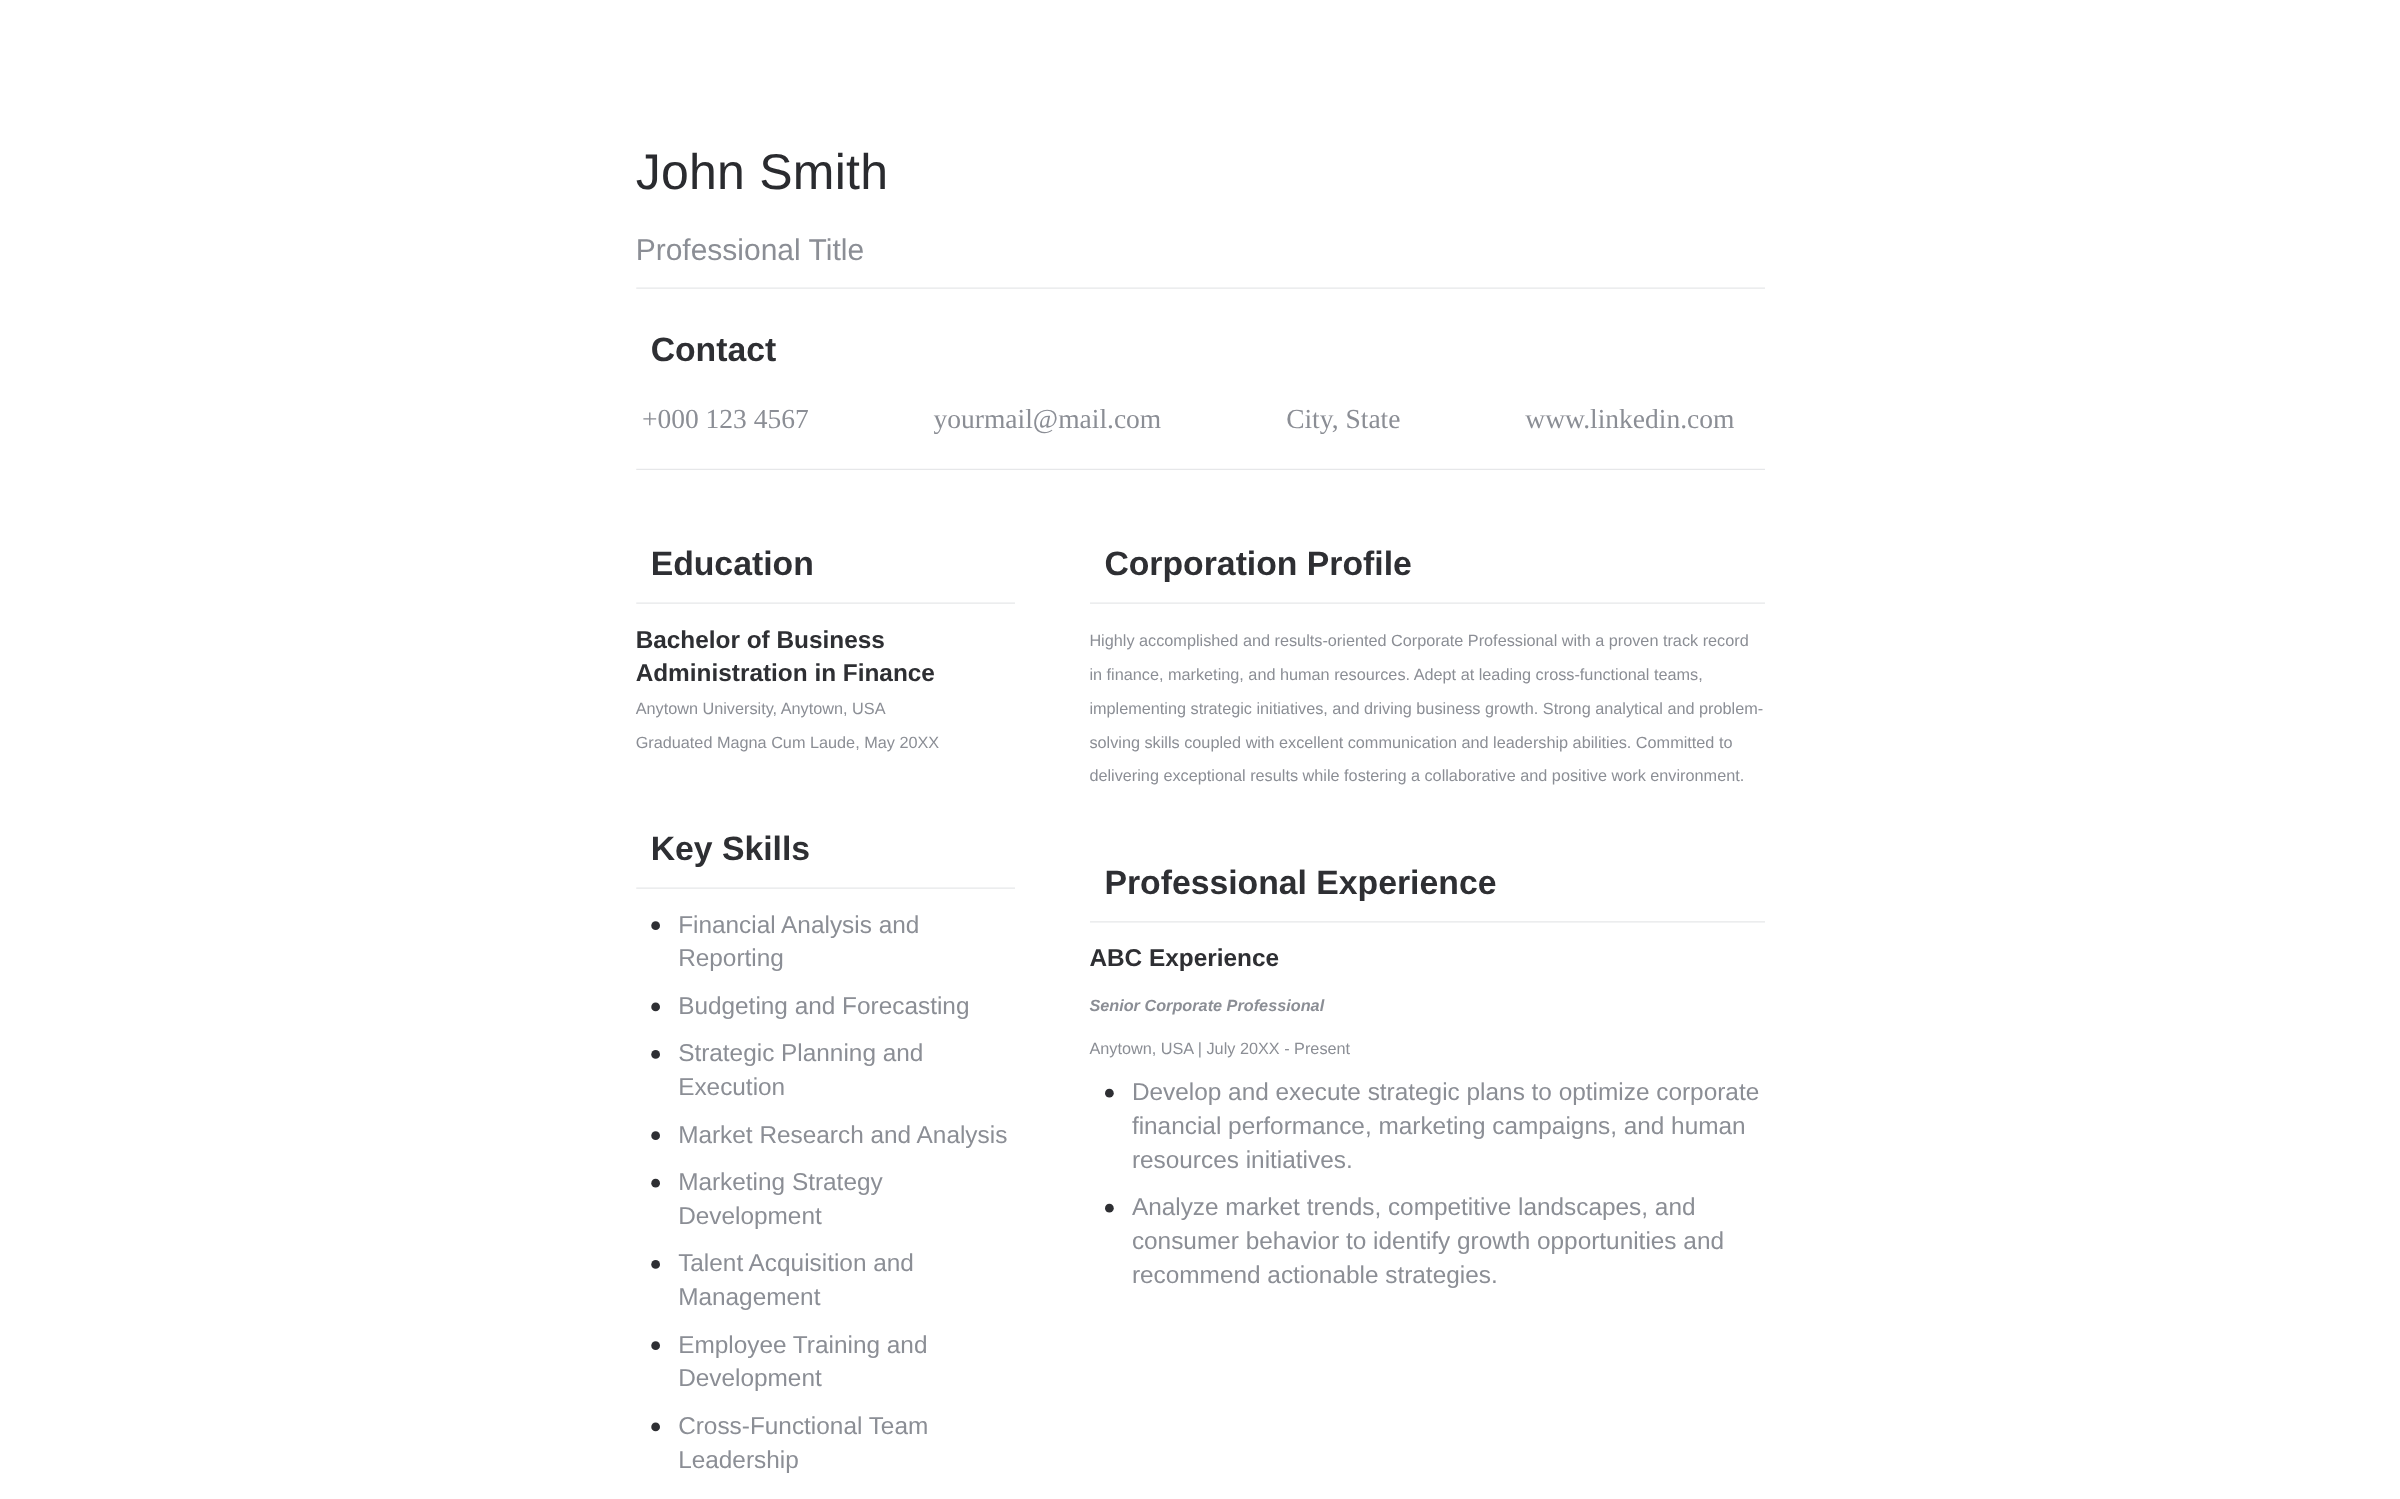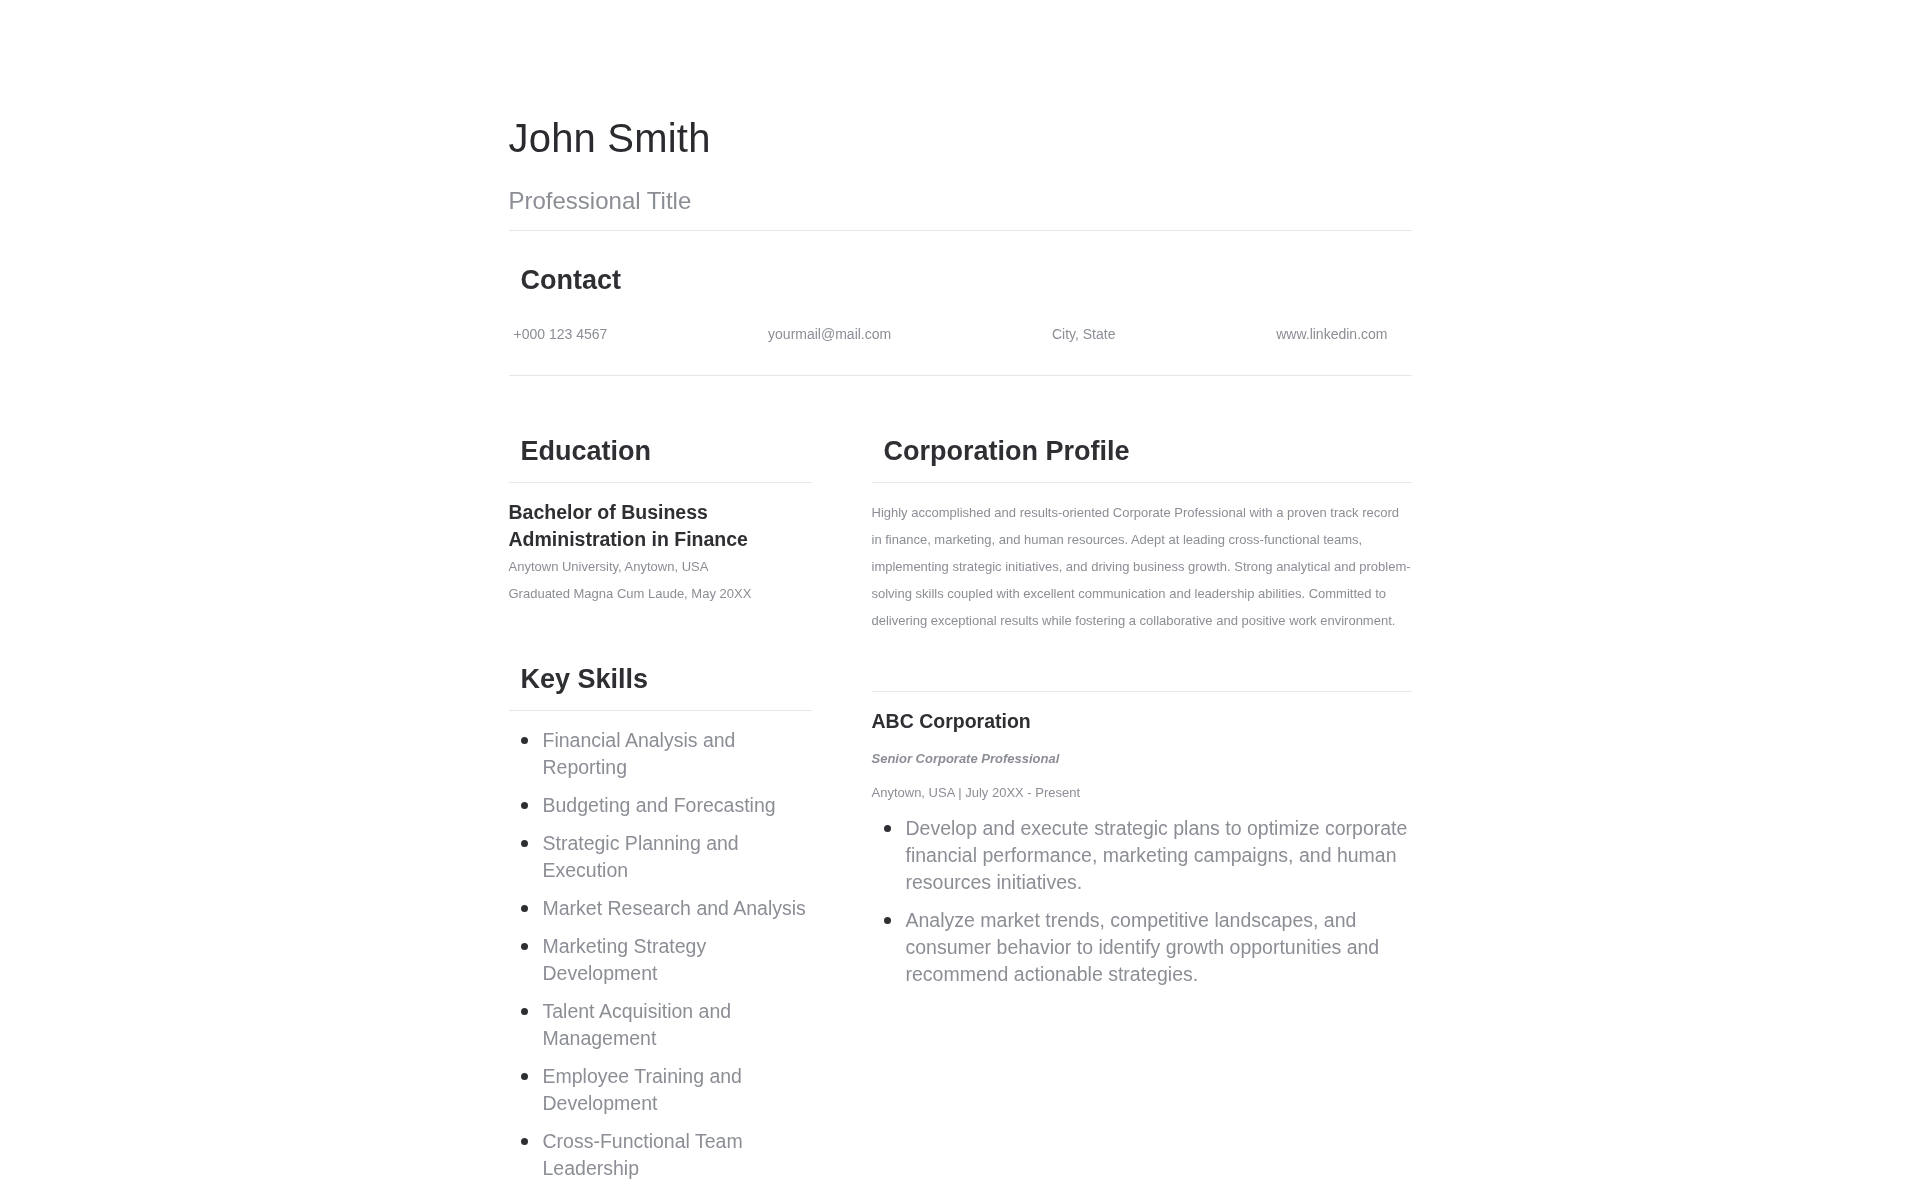--- a/index.html
+++ b/index.html
@@ -49,23 +49,24 @@
     font-weight: 700;
     color: #2e2f33;
   }
   
   .contact-section { margin-top: 34px; }
   .contact-row {
     display: flex;
     justify-content: space-between;
     margin-top: 26px;
     padding: 0 24px 0 5px;
-    font-size: 14px;
-    line-height: 27px;
-    color: #8b8e95;
+    font-size: 22px;
+    line-height: 27px;
+    color: #8b8e95;
+    font-family: Liberation Serif, serif;
   }
   hr.rule.after-contact { margin-top: 27px; }
   
   .columns {
     display: flex;
     gap: 60px;
     margin-top: 48px;
     align-items: flex-start;
   }
   .col-left { width: 303px; flex: none; }
@@ -195,22 +196,23 @@
 
     <div class="col-right">
 
       <section class="section">
         <h2 class="section-heading">Corporation Profile</h2>
         <hr class="rule">
         <p class="body-text profile-text">Highly accomplished and results-oriented Corporate Professional with a proven track record in finance, marketing, and human resources. Adept at leading cross-functional teams, implementing strategic initiatives, and driving business growth. Strong analytical and problem-solving skills coupled with excellent communication and leadership abilities. Committed to delivering exceptional results while fostering a collaborative and positive work environment.</p>
       </section>
 
       <section class="section">
-        <hr class="rule">
-        <div class="company-name">ABC Corporation</div>
+        <h2 class="section-heading">Professional Experience</h2>
+        <hr class="rule">
+        <div class="company-name">ABC Experience</div>
         <div class="body-text role-title">Senior Corporate Professional</div>
         <div class="body-text role-meta">Anytown, USA | July 20XX - Present</div>
         <ul class="dot-list experience-list">
 
             <li>Develop and execute strategic plans to optimize corporate financial performance, marketing campaigns, and human resources initiatives.</li>
 
             <li>Analyze market trends, competitive landscapes, and consumer behavior to identify growth opportunities and recommend actionable strategies.</li>
 
           </ul>
       </section>

